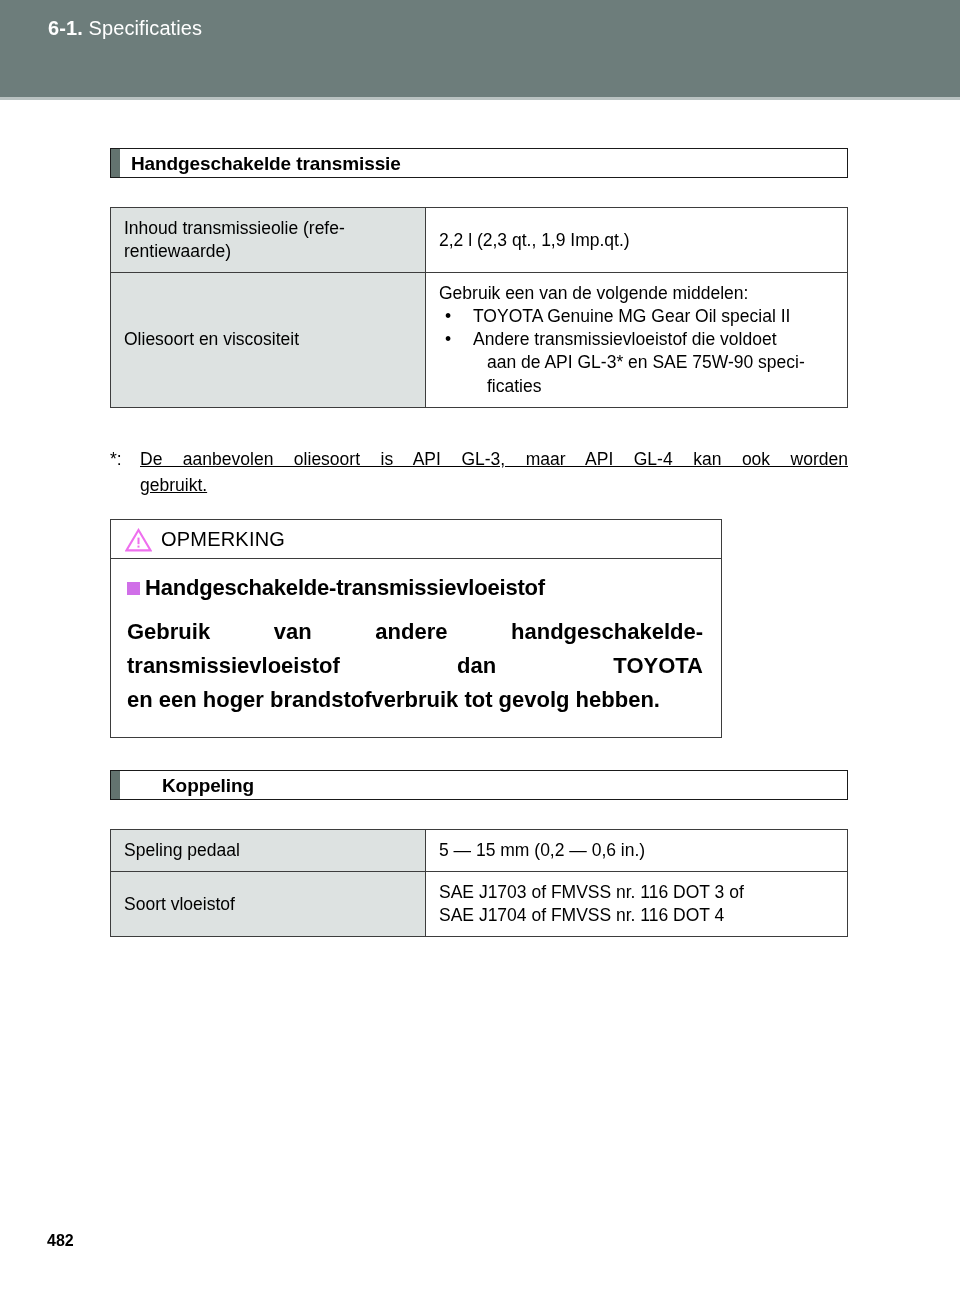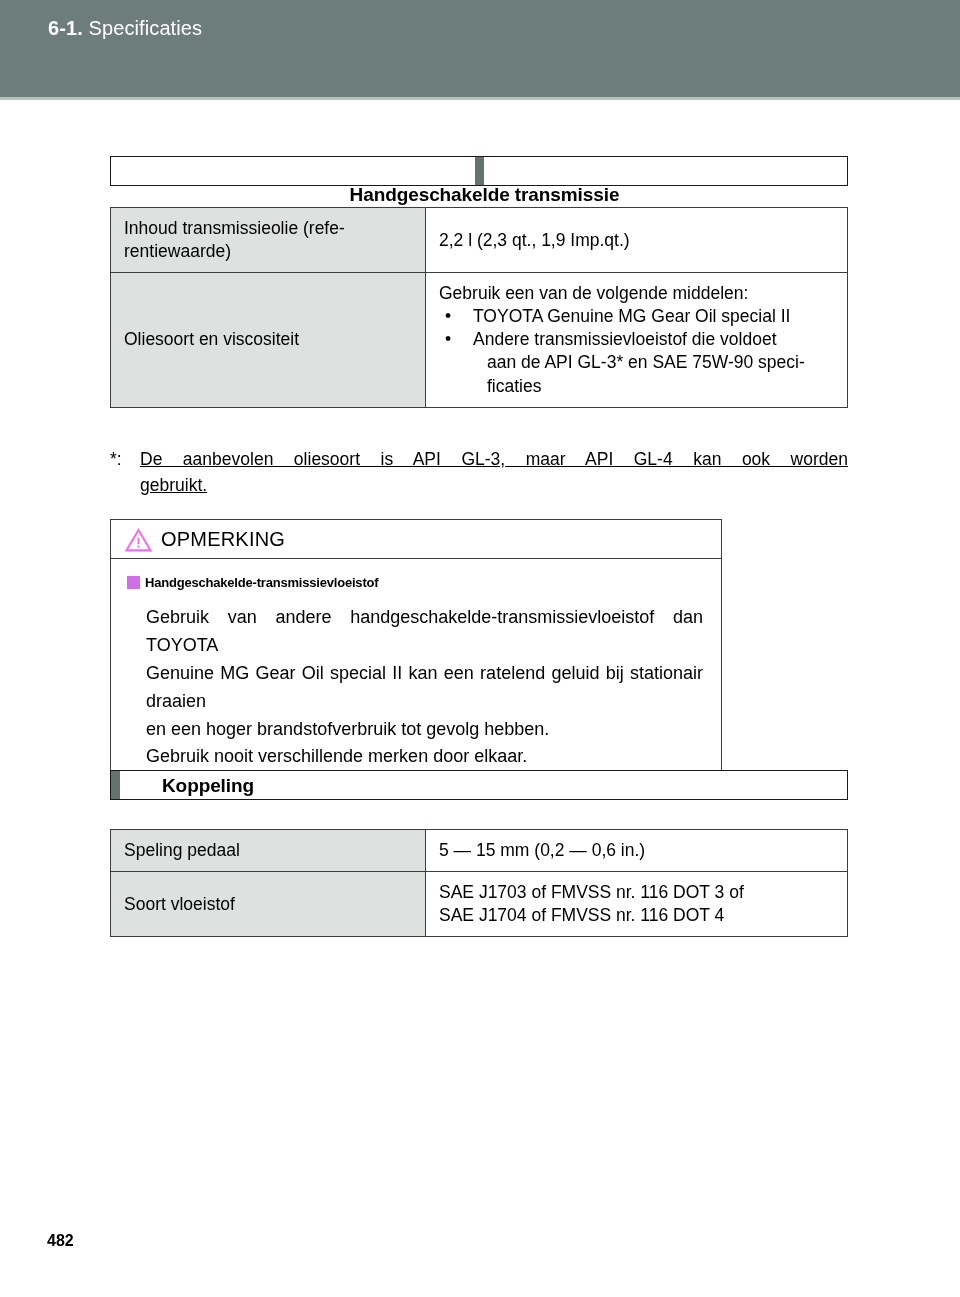--- a/index.html
+++ b/index.html
@@ -177,37 +177,37 @@
     font-size: 20px;
     line-height: 1;
     letter-spacing: 0.2px;
   }
   .notice-body {
     padding: 16px 16px 20px 16px;
   }
   .notice-subhead {
     display: flex;
     align-items: center;
-    font-size: 13px;
+    font-size: 22px;
     font-weight: bold;
     margin-bottom: 14px;
     letter-spacing: -0.2px;
   }
   .square-bullet {
     width: 13px;
     height: 13px;
     background: #d06fe8;
     flex: 0 0 auto;
     margin-right: 5px;
   }
   .notice-para {
-    font-size: 18px;
+    font-size: 22px;
     line-height: 1.55;
-    margin-left: 19px;
     margin-right: 2px;
+    font-weight: bold;
   }
   .notice-para .jline {
     display: block;
     text-align: justify;
     text-align-last: justify;
   }
   .notice-para .jline.last {
     text-align-last: left;
   }
 
@@ -232,21 +232,21 @@
 </head>
 <body>
 
 <div id="page-header"></div>
 <div id="page-header-rule"></div>
 <div class="header-title">
   <span class="hdr-num">6-1.</span>
   <span class="hdr-text">Specificaties</span>
 </div>
 
-<div class="section-title" style="top:156px;flex-direction:column;">
+<div class="section-title" style="top:148px;">
   <div class="section-title-accent"></div>
   <div class="section-title-text">Handgeschakelde transmissie</div>
 </div>
 
 <table class="spec-table" style="top:207px;">
   <tbody>
     <tr>
       <td class="label-cell">
         <span>Inhoud transmissieolie (refe-</span><br>
         <span>rentiewaarde)</span>
@@ -289,24 +289,22 @@
     </svg>
     <div class="notice-head-text">OPMERKING</div>
   </div>
   <div class="notice-body">
     <div class="notice-subhead">
       <span class="square-bullet"></span>
       <span>Handgeschakelde-transmissievloeistof</span>
     </div>
     <div class="notice-para">
       <span class="jline">Gebruik van andere handgeschakelde-transmissievloeistof dan TOYOTA</span>
-      <span class="jline">Genuine MG Gear Oil special II kan een ratelend geluid bij stationair draaien</span>
       <span class="jline last">en een hoger brandstofverbruik tot gevolg hebben.</span>
     </div>
-    <div class="notice-para">Gebruik nooit verschillende merken door elkaar.</div>
   </div>
 </div>
 
 <div class="section-title" style="top:770px;gap:31px;">
   <div class="section-title-accent"></div>
   <div class="section-title-text">Koppeling</div>
 </div>
 
 <table class="spec-table" style="top:829px;padding-left:44px;">
   <tbody>

